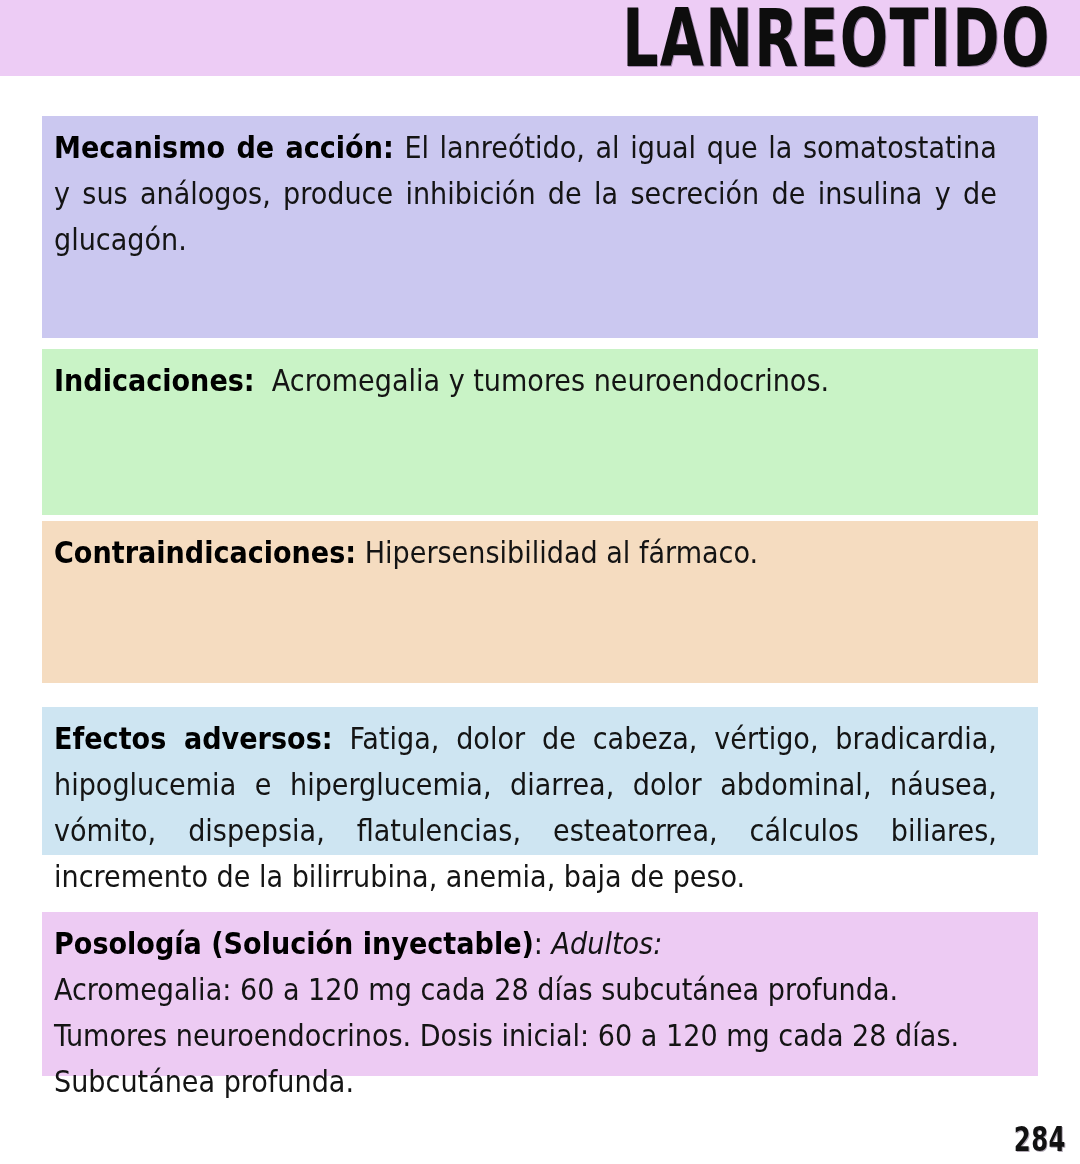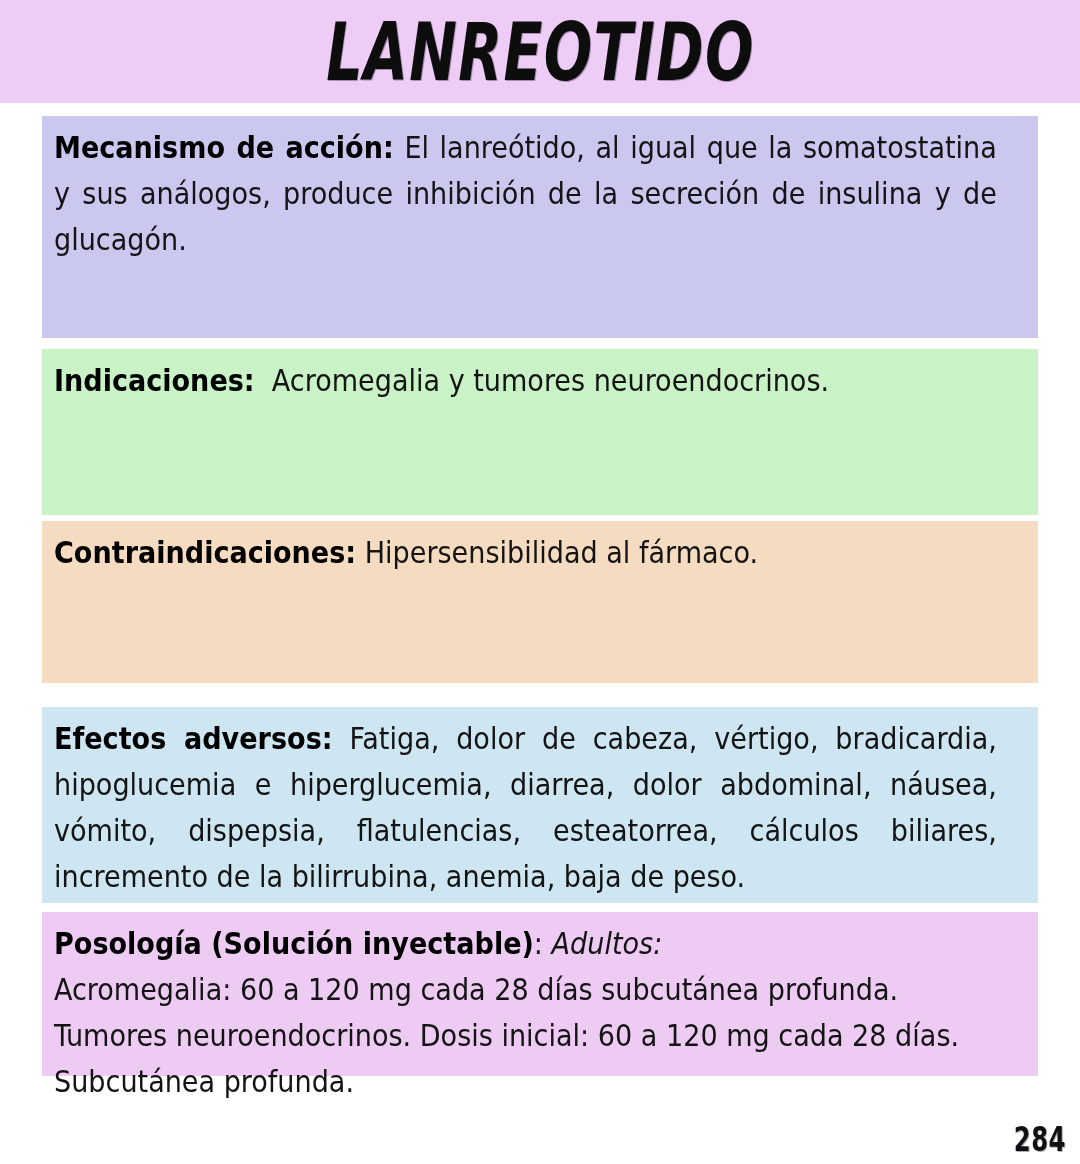--- a/index.html
+++ b/index.html
@@ -14,26 +14,25 @@
     overflow: hidden;
     position: relative;
   }
 
   
   .header-band {
     position: absolute;
     left: 0;
     top: 0;
     width: 1080px;
-    height: 103px;
+    height: 76px;
     background: #edccf5;
     display: flex;
     align-items: center;
-    justify-content: center;
-    font-style: italic;
+    justify-content: flex-end;
   }
   .page-title {
     font-family: "Liberation Sans Narrow", "DejaVu Sans Condensed", "Liberation Sans", sans-serif;
     font-weight: 700;
     font-size: 72px;
     line-height: 72px;
     letter-spacing: 1.5px;
     color: #0d0d0d;
     transform: scaleX(0.88) scaleY(1.12);
     transform-origin: center center;
@@ -80,21 +79,21 @@
     height: 166px;
     background: #c9f3c6;
   }
   #block-contraindicaciones {
     top: 521px;
     height: 162px;
     background: #f5dcc0;
   }
   #block-efectos {
     top: 707px;
-    height: 196px;
+    height: 148px;
     background: #cee5f2;
   }
   #block-posologia {
     top: 912px;
     height: 164px;
     background: #edcbf3;
   }
 
   
   #block-mecanismo .body,

